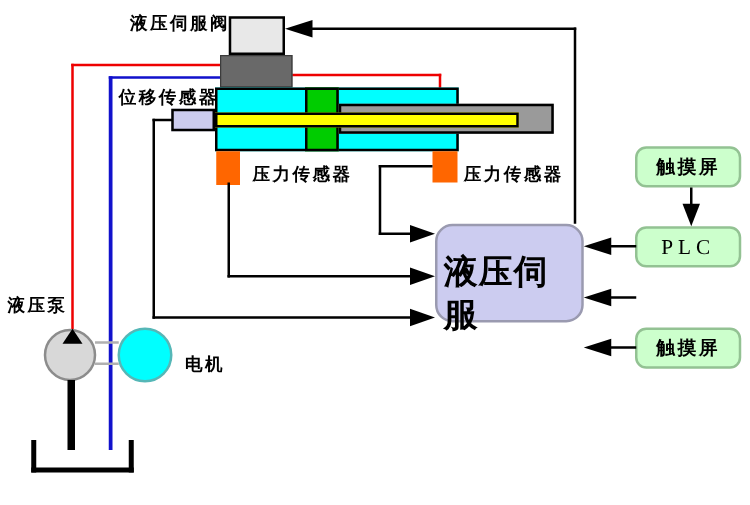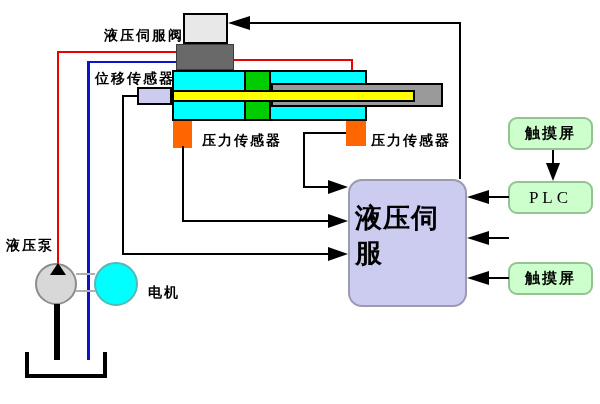--- a/index.html
+++ b/index.html
@@ -28,21 +28,21 @@
   <div class="vline" style="left:87px;top:61px;width:3px;height:299px;background:#1111cc;"></div>
   <div class="hline" style="left:232px;top:59px;width:121px;height:2px;background:#ee0000;"></div>
   <div class="vline" style="left:351px;top:59px;width:2px;height:13px;background:#ee0000;"></div>
 
   <div class="hline" style="left:245px;top:22px;width:216px;height:2px;background:#000;"></div>
   <div class="vline" style="left:459px;top:22px;width:2px;height:157px;background:#000;"></div>
   <div class="arr arr-left" style="left:228px;top:16px;"></div>
 
   <div class="shape" style="left:183px;top:13px;width:45px;height:31px;background:#e8e8e8;border:2px solid #000;"></div>
   <div class="shape" style="left:176px;top:44px;width:58px;height:26px;background:#696969;border:1px solid #3c3c3c;"></div>
-  <div class="lbl" style="left:104px;top:28px;">液压伺服阀</div>
+  <div class="lbl" style="left:104px;top:12px;">液压伺服阀</div>
 
   <div class="shape" style="left:172px;top:70px;width:195px;height:51px;background:#00ffff;border:2px solid #000;"></div>
   <div class="shape" style="left:244px;top:70px;width:27px;height:51px;background:#00cc00;border:2px solid #000;"></div>
   <div class="shape" style="left:271px;top:83px;width:172px;height:24px;background:#9a9a9a;border:2px solid #000;"></div>
   <div class="shape" style="left:172px;top:90px;width:243px;height:12px;background:#ffff00;border:2px solid #000;"></div>
 
   <div class="shape" style="left:137px;top:87px;width:35px;height:18px;background:#ccccee;border:2px solid #000;"></div>
   <div class="lbl" style="left:95px;top:71px;text-align:right;">位移传感器</div>
 
   <div class="shape" style="left:173px;top:121px;width:19px;height:27px;background:#ff6600;"></div>
@@ -57,21 +57,21 @@
 
   <div class="vline" style="left:182px;top:146px;width:2px;height:76px;background:#000;"></div>
   <div class="hline" style="left:182px;top:220px;width:150px;height:2px;background:#000;"></div>
   <div class="arr arr-right" style="left:328px;top:214px;"></div>
 
   <div class="hline" style="left:303px;top:132px;width:43px;height:2px;background:#000;"></div>
   <div class="vline" style="left:303px;top:132px;width:2px;height:56px;background:#000;"></div>
   <div class="hline" style="left:303px;top:186px;width:29px;height:2px;background:#000;"></div>
   <div class="arr arr-right" style="left:328px;top:180px;"></div>
 
-  <div class="shape ctrl" style="left:348px;top:179px;width:119px;height:128px;">
+  <div class="shape ctrl" style="left:348px;top:179px;width:119px;height:79px;">
     <div>液压伺服</div>
   </div>
 
   <div class="shape greenbox" style="top:117px;">
     <span>触摸屏</span>
   </div>
   <div class="shape greenbox" style="top:181px;font-family:'Liberation Serif',serif;font-weight:normal;font-size:17px;letter-spacing:4px;">
     <span>PLC</span>
   </div>
   <div class="shape greenbox" style="top:262px;">

